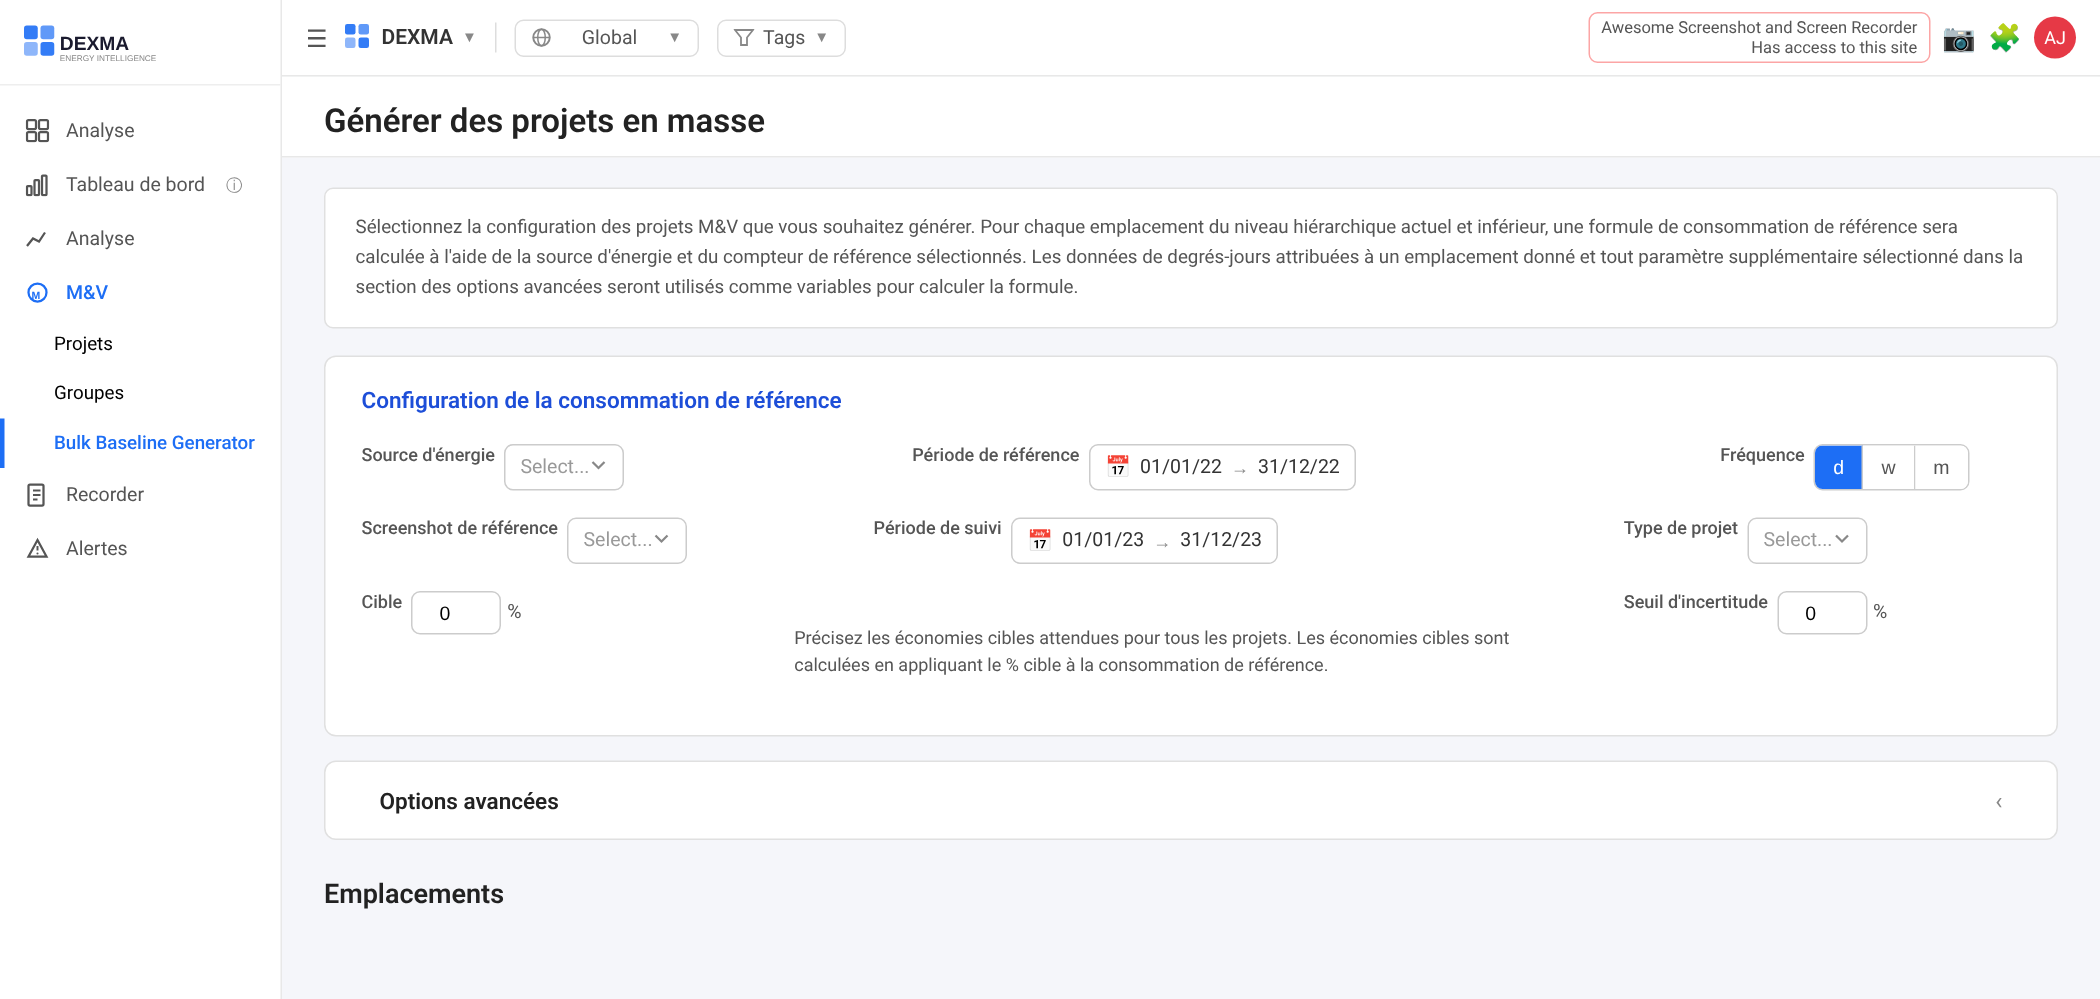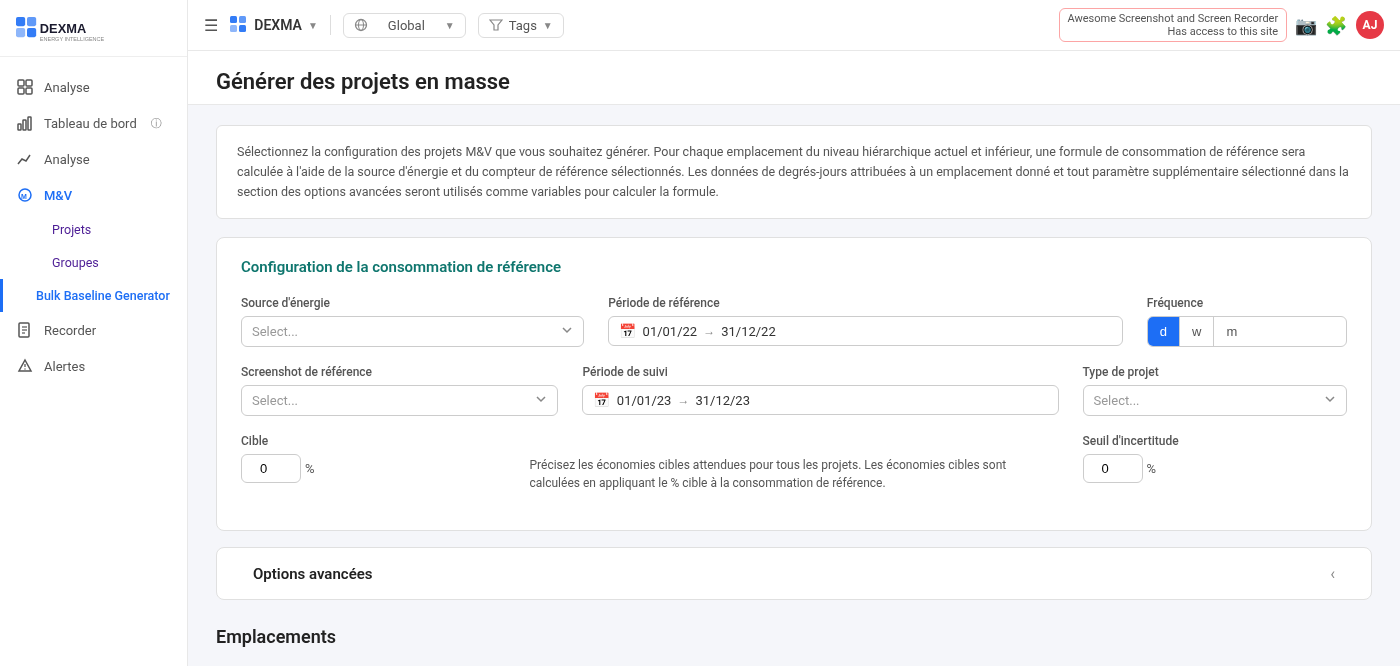--- a/index.html
+++ b/index.html
@@ -5,58 +5,58 @@
     * { box-sizing: border-box; margin: 0; padding: 0; }
     body { font-family: -apple-system, BlinkMacSystemFont, 'Segoe UI', Roboto, sans-serif; background: #f5f6fa; color: #333; font-size: 13px; display: flex; height: 666px; overflow: hidden; }
 
     
     .sidebar { width: 188px; background: #fff; border-right: 1px solid #e8e8e8; display: flex; flex-direction: column; flex-shrink: 0; }
     .sidebar-logo { display: flex; align-items: center; padding: 12px 16px; border-bottom: 1px solid #eee; gap: 8px; }
     .sidebar-nav { padding: 8px 0; flex: 1; overflow-y: auto; }
     .sidebar-item { display: flex; align-items: center; gap: 10px; padding: 9px 16px; cursor: pointer; color: #555; font-size: 13px; }
     .sidebar-item.active { color: #2563eb; }
     .sidebar-item .icon { width: 18px; height: 18px; display: flex; align-items: center; justify-content: center; flex-shrink: 0; }
-    .sidebar-item.sub { padding-left: 52px; font-size: 12.5px; color: #4c1d95; }
+    .sidebar-item.sub { padding-left: 36px; font-size: 12.5px; color: #000000; }
     .sidebar-item.sub.active-link { color: #1d6ef5; font-weight: 500; border-left: 3px solid #1d6ef5; padding-left: 33px; }
     .sidebar-section { padding: 4px 0; }
 
     
     .topbar { display: flex; align-items: center; gap: 12px; padding: 8px 16px; background: #fff; border-bottom: 1px solid #e8e8e8; position: sticky; top: 0; z-index: 10; }
     .topbar-brand { display: flex; align-items: center; gap: 6px; font-weight: 600; font-size: 14px; color: #333; }
     .topbar-divider { width: 1px; height: 20px; background: #ddd; }
     .topbar-global { display: flex; align-items: center; gap: 20px; border: 1px solid #ddd; border-radius: 6px; padding: 4px 10px; font-size: 13px; color: #555; cursor: pointer; }
     .topbar-tags { display: flex; align-items: center; gap: 6px; border: 1px solid #ddd; border-radius: 6px; padding: 4px 10px; font-size: 13px; color: #555; cursor: pointer; }
     .topbar-right { margin-left: auto; display: flex; align-items: center; gap: 8px; }
-    .avatar { width: 28px; height: 28px; border-radius: 50%; background: #e63946; display: flex; align-items: center; justify-content: center; color: #fff; font-size: 12px; font-weight: 700; }
+    .avatar { width: 28px; height: 28px; border-radius: 50%; background: #e63946; display: flex; align-items: center; justify-content: center; color: #fff; font-size: 12px; font-weight: 400; }
 
     
     .main { flex: 1; overflow-y: auto; background: #f5f6fa; }
     .main-header { padding: 18px 28px 10px; background: #fff; border-bottom: 1px solid #e8e8e8; }
     .main-title { font-size: 22px; font-weight: 600; color: #222; }
     .main-body { padding: 20px 28px; }
 
     
     .description { font-size: 12.5px; color: #555; line-height: 1.6; margin-bottom: 18px; background: #fff; padding: 16px 20px; border: 1px solid #e0e0e0; border-radius: 6px; }
 
     
     .card { background: #fff; border: 1px solid #e0e0e0; border-radius: 8px; padding: 20px 24px; margin-bottom: 16px; }
-    .card-title { font-size: 15px; font-weight: 600; color: #0f766e; margin-bottom: 20px; }
+    .card-title { font-size: 15px; font-weight: 600; color: #1d4ed8; margin-bottom: 20px; }
 
     
     .form-row { display: flex; gap: 24px; margin-bottom: 18px; align-items: flex-start; }
-    .form-group { display: flex; flex-direction: column; gap: 6px; }
+    .form-group { display: flex; flex-direction: row; gap: 6px; }
     .form-group.energy { flex: 1.2; }
     .form-group.period { flex: 1.8; }
     .form-group.freq { flex: 0.7; }
     .form-group.device { flex: 1.2; }
     .form-group.tracking { flex: 1.8; }
     .form-group.ptype { flex: 1; }
     .form-group.target { flex: 0.7; }
     .form-group.target-note { flex: 1.4; }
-    .form-group.uncertainty { flex: 0.7; justify-content: space-between; }
+    .form-group.uncertainty { flex: 0.7; }
     label { font-size: 12px; font-weight: 500; color: #555; }
 
     
     .select-box { display: flex; align-items: flex-start; justify-content: space-between; border: 1px solid #ccc; border-radius: 6px; padding: 7px 10px; font-size: 13px; color: #999; cursor: pointer; background: #fff; }
     .select-box svg { color: #888; }
 
     
     .date-range { display: flex; align-items: center; gap: 6px; border: 1px solid #ccc; border-radius: 6px; padding: 6px 10px; background: #fff; }
     .date-range .cal-icon { color: #888; font-size: 14px; }
     .date-range .date-val { font-size: 13px; color: #333; }

